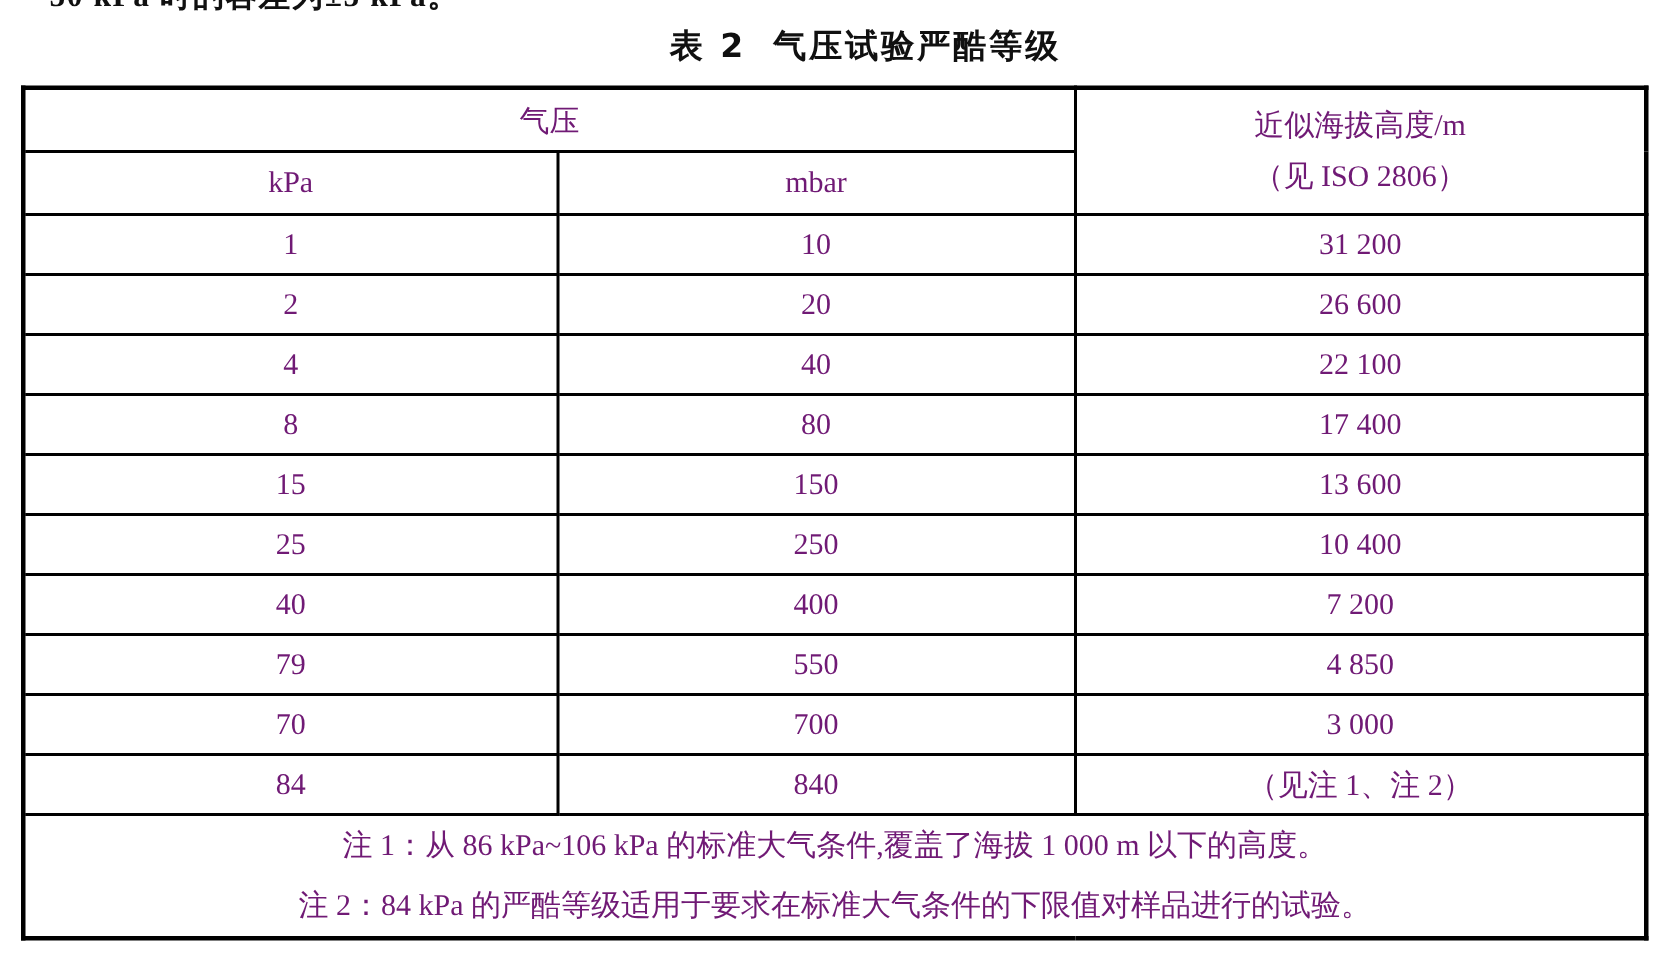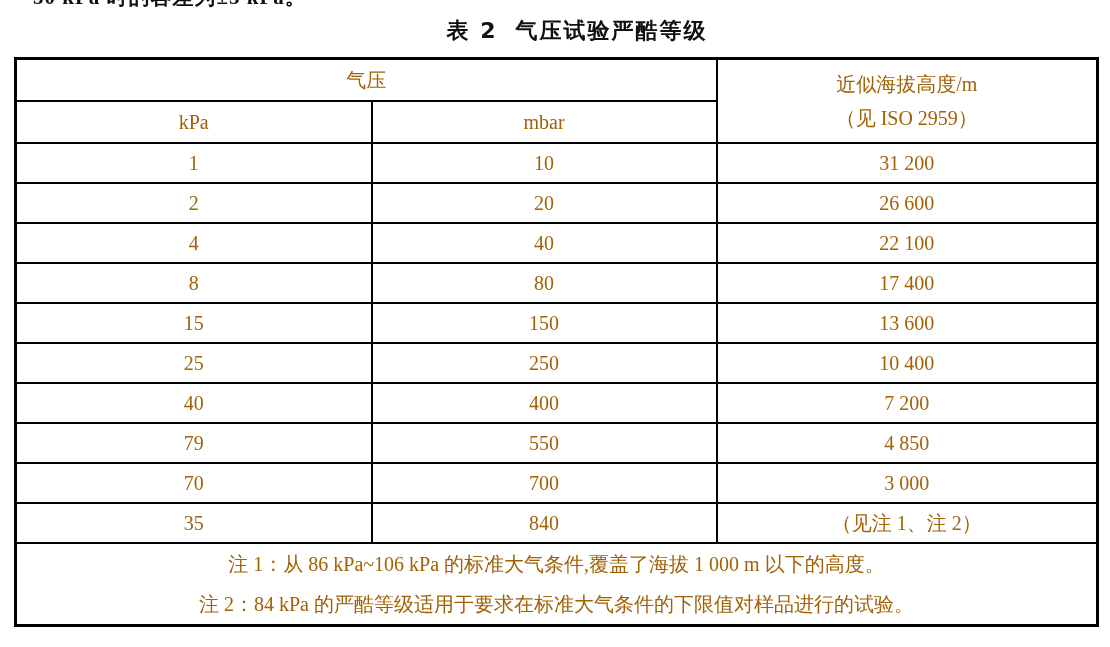--- a/index.html
+++ b/index.html
@@ -51,21 +51,21 @@
   .caption .cap-gap { display: inline-block; width: 18px; }
   
   table.severity {
     position: absolute;
     top: 57px;
     left: 14px;
     width: 1082px;
     border-collapse: collapse;
     table-layout: fixed;
     font-size: 20px;
-    color: #a16207;
+    color: #701a75;
   }
   table.severity th,
   table.severity td {
     border: 2px solid #000000;
     text-align: center;
     vertical-align: middle;
     font-weight: normal;
     padding: 0;
   }
   table.severity { border: 3px solid #000000; }
@@ -103,21 +103,21 @@
     <colgroup>
       <col style="width:356px">
       <col style="width:345px">
       <col style="width:381px">
     </colgroup>
     <thead>
       <tr class="hdr-row-1">
         <th colspan="2">气压</th>
         <th rowspan="2" class="altitude-hdr">
           <div>近似海拔高度/m</div>
-          <div>（见 ISO 2959）</div>
+          <div>（见 ISO 2806）</div>
         </th>
       </tr>
       <tr class="hdr-row-2">
         <th>kPa</th>
         <th>mbar</th>
       </tr>
     </thead>
     <tbody class="data">
       <tr>
         <td>1</td>
@@ -158,21 +158,21 @@
         <td>79</td>
         <td>550</td>
         <td>4 850</td>
       </tr>
       <tr>
         <td>70</td>
         <td>700</td>
         <td>3 000</td>
       </tr>
       <tr>
-        <td>35</td>
+        <td>84</td>
         <td>840</td>
         <td>（见注 1、注 2）</td>
       </tr>
       <tr>
         <td class="notes-cell" colspan="3">
           <p>注 1：从 86 kPa~106 kPa 的标准大气条件,覆盖了海拔 1 000 m 以下的高度。</p>
           <p>注 2：84 kPa 的严酷等级适用于要求在标准大气条件的下限值对样品进行的试验。</p>
         </td>
       </tr>
     </tbody>

